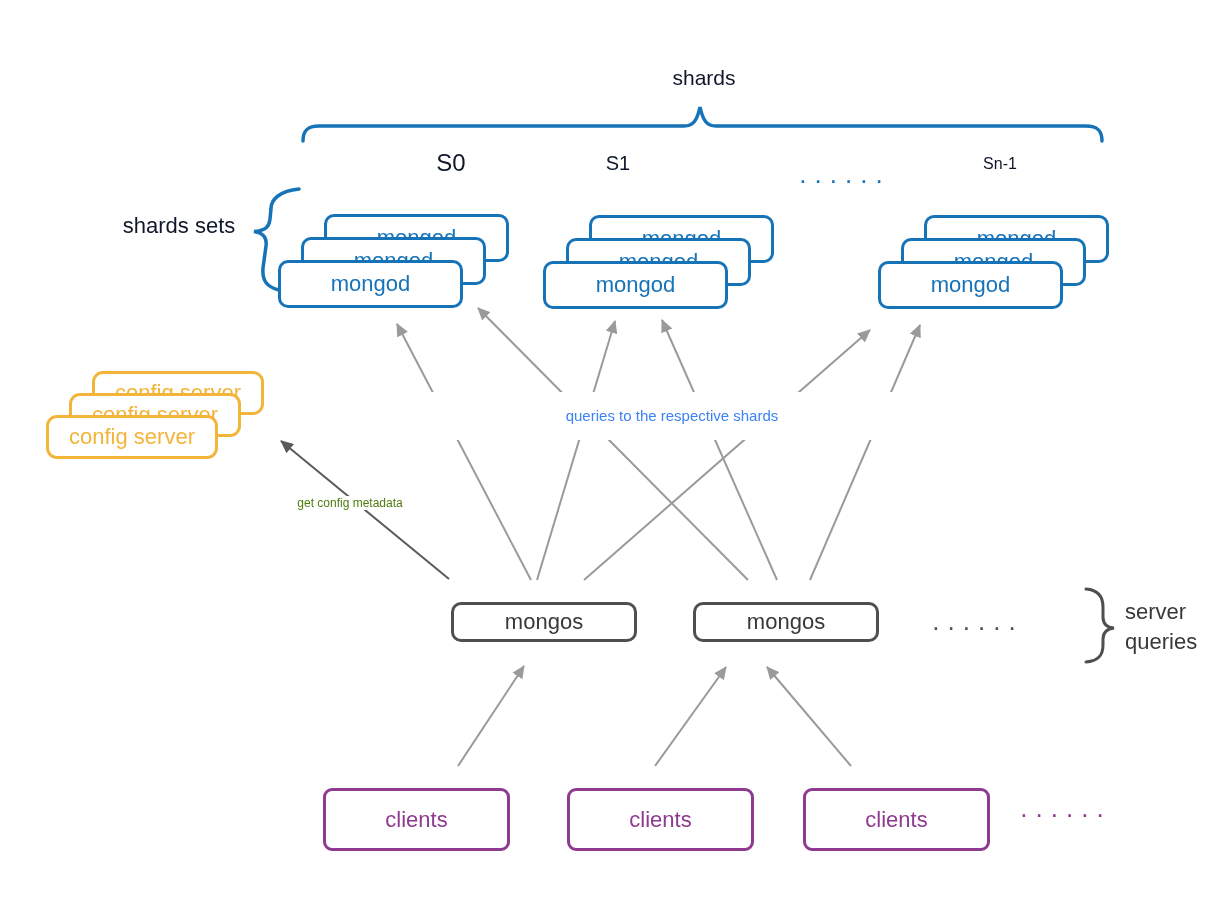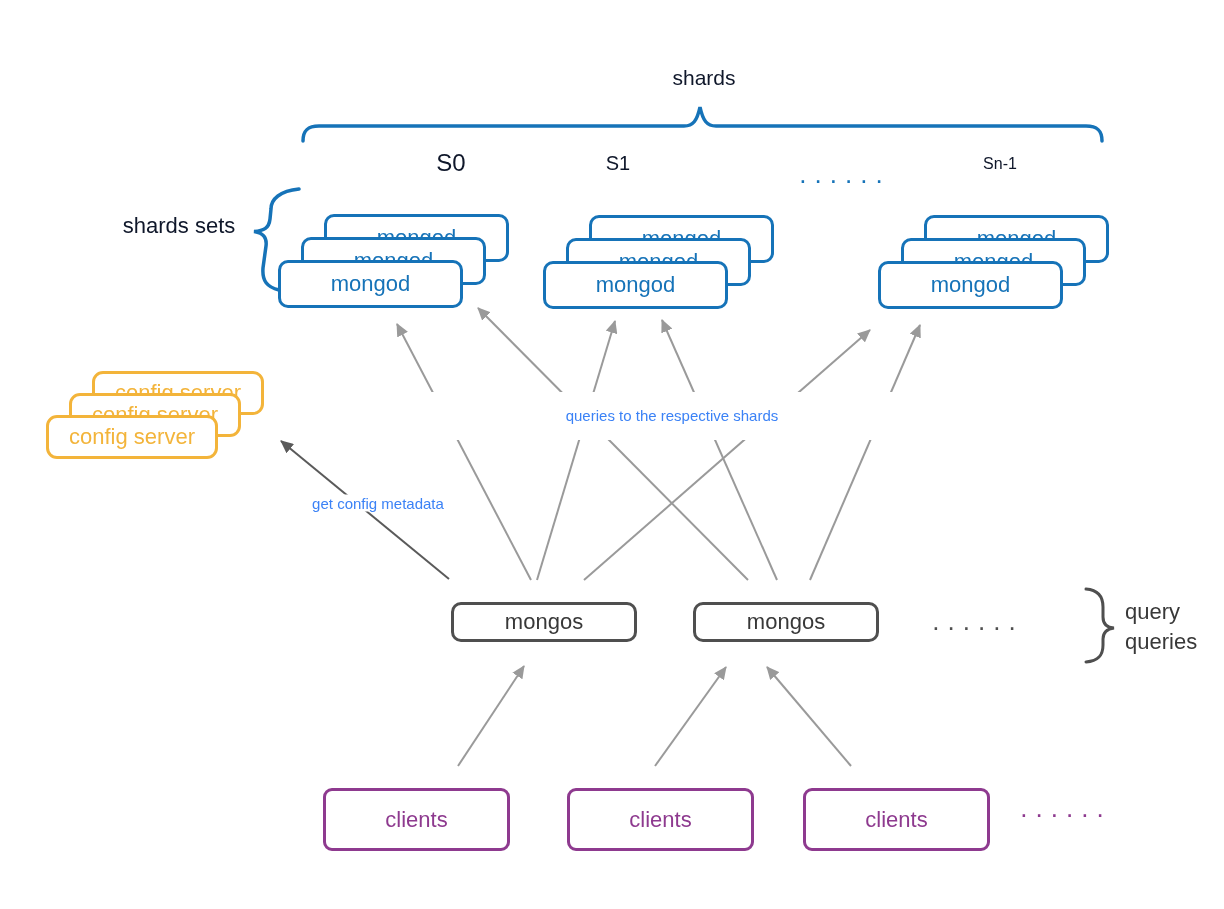--- a/index.html
+++ b/index.html
@@ -26,21 +26,21 @@
   .cfg .back{left:46px;top:-44px;}
   .cfg .mid{left:23px;top:-22px;}
   .lbl{position:absolute;transform:translate(-50%,-50%);white-space:nowrap;z-index:5;}
   .blue-t{color:#0f172a;}
   .shards-t{left:704px;top:78px;font-size:21px;}
   .s0-t{left:451px;top:163px;font-size:24px;}
   .s1-t{left:618px;top:163px;font-size:20px;}
   .sn-t{left:1000px;top:164px;font-size:16px;}
   .replica-t{left:179px;top:226px;font-size:22px;}
   .queries-t{left:672px;top:415px;font-size:15px;color:#3b82f6;}
-  .cfgnote-t{left:378px;top:503px;font-size:15px;color:#3b82f6;background:#fff;padding:0 5px;}
+  .cfgnote-t{left:350px;top:503px;font-size:12px;color:#4d7c0f;background:#fff;padding:0 5px;}
   .qrlabel{position:absolute;left:1125px;top:597px;font-size:22px;color:#383838;line-height:30px;z-index:5;}
   .dots{position:absolute;transform:translateX(-50%);letter-spacing:8px;font-size:26px;z-index:5;white-space:nowrap;}
   .dots-blue{left:845px;top:159px;color:#1673b8;}
   .dots-dark{left:978px;top:606px;color:#4f4f4f;}
   .dots-purple{left:1066px;top:793px;color:#8e3a8f;}
 </style>
 </head>
 <body>
 
 <div id="canvas">
@@ -115,21 +115,21 @@
     <div class="box gold-box front">config server</div>
   </div>
 
   <div class="lbl queries-t">queries to the respective shards</div>
   <div class="lbl cfgnote-t">get config metadata</div>
 
   <div class="box dark-box" style="left:451px;top:602px;">mongos</div>
   <div class="box dark-box" style="left:693px;top:602px;">mongos</div>
   <div class="dots dots-dark">......</div>
   <div class="qrlabel">
-    <div>query</div>
+    <div>server</div>
     <div>queries</div>
   </div>
 
   <div class="box purple-box" style="left:323px;top:788px;">clients</div>
   <div class="box purple-box" style="left:567px;top:788px;">clients</div>
   <div class="box purple-box" style="left:803px;top:788px;">clients</div>
   <div class="dots dots-purple">......</div>
 
 </div>
 

